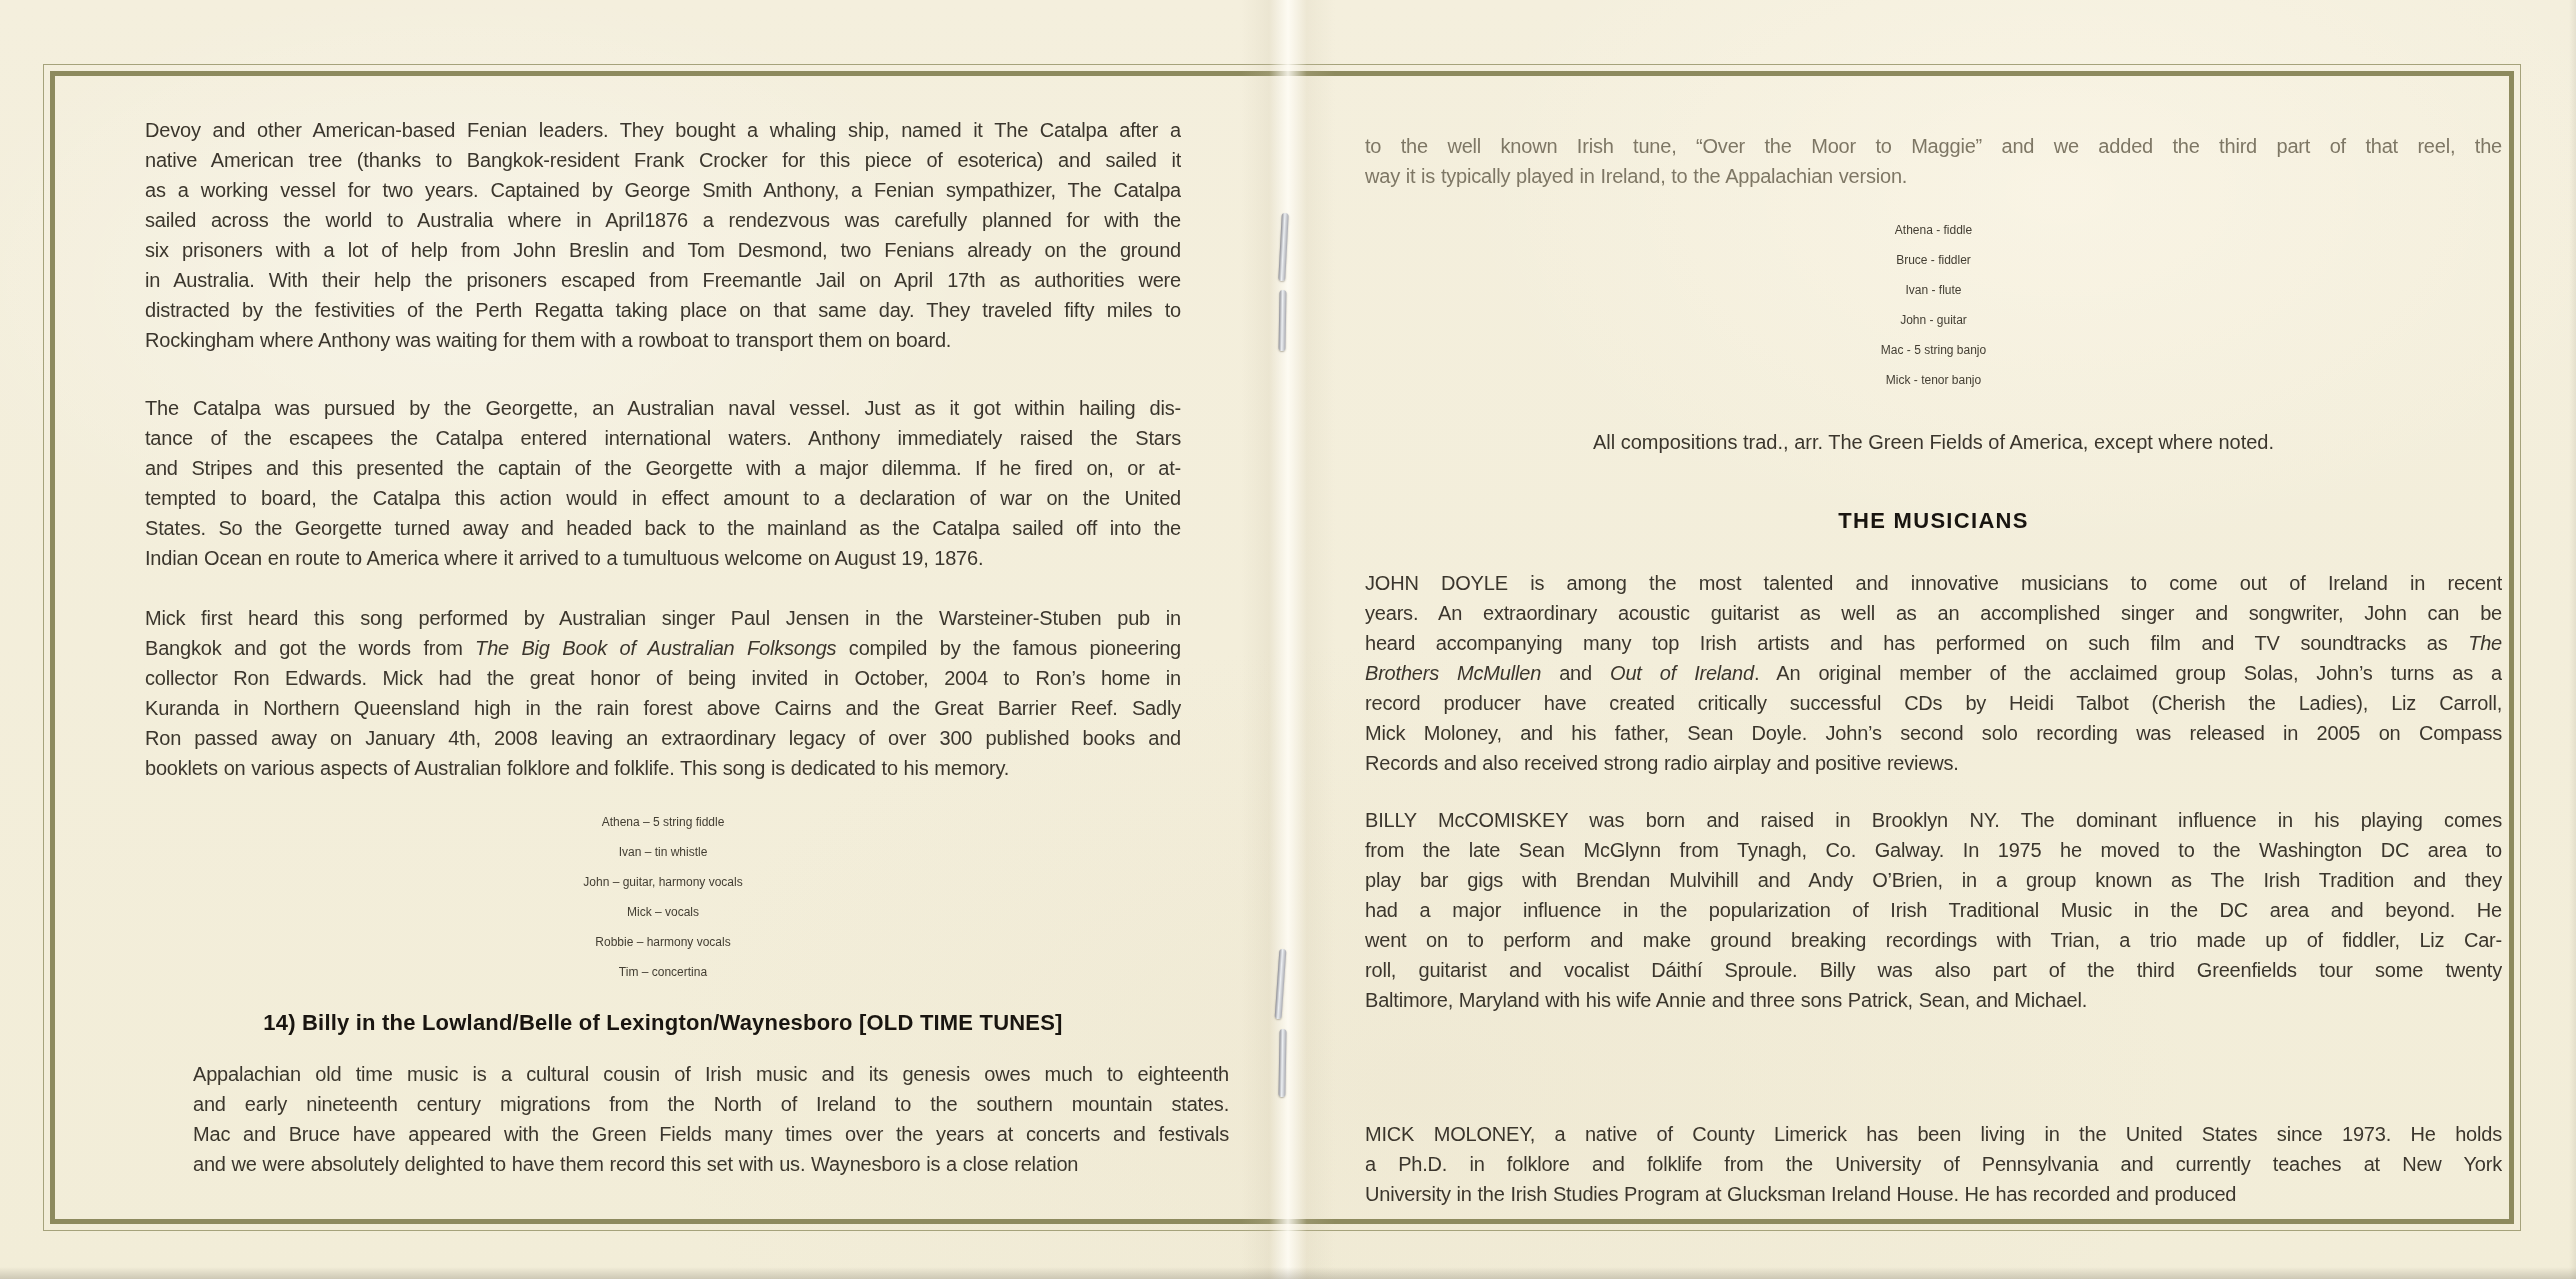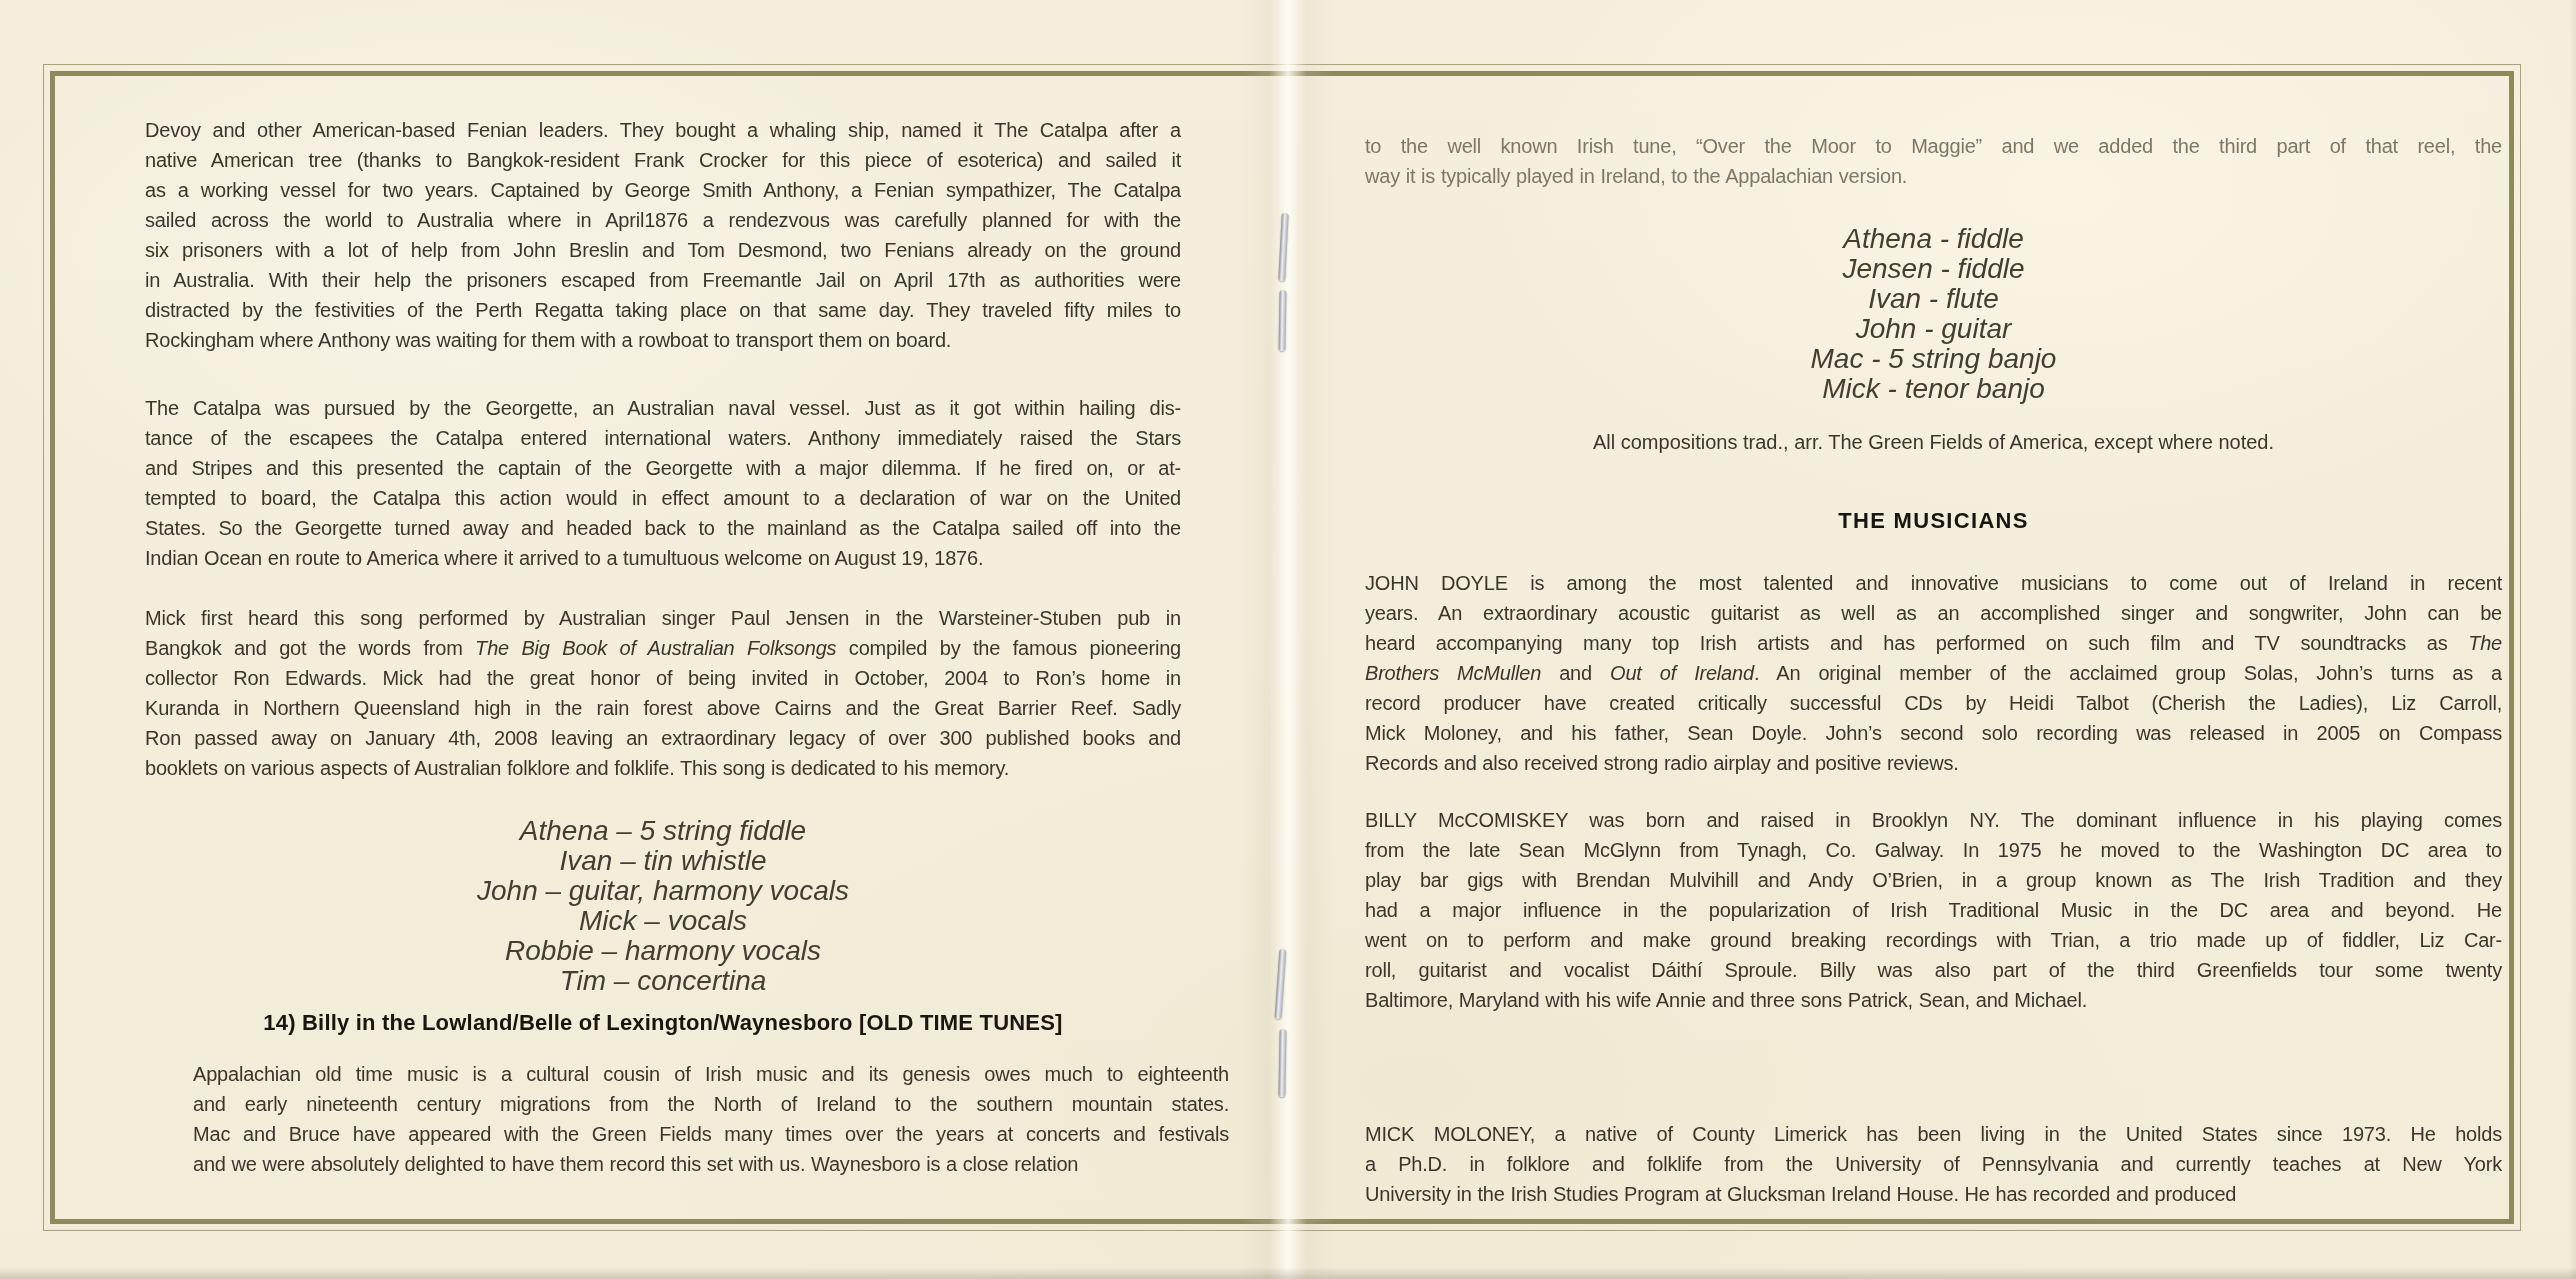--- a/index.html
+++ b/index.html
@@ -40,21 +40,21 @@
   .leftcol  { left:145px;  width:1036px; }
   .rightcol { left:1365px; width:1137px; }
   .body-text { font-size:20px; letter-spacing:-0.2px; word-spacing:0.4px; }
   .body-text .line {
     height:30px; overflow:hidden;
     text-align:justify; text-align-last:justify; white-space:normal;
   }
   .body-text .line.last { text-align-last:left; }
   .rightcol.body-text .line { height:30px; }
   .faded { color:#7e7765; filter:blur(0.3px); }
-  .credits { font-size:28px; font-style:italic; color:#433e33; }
+  .credits { font-size:12px; color:#433e33; }
   .credits .line, .credits .line.last { height:30px; text-align:center; text-align-last:center; }
   .center-line { text-align:center; }
   .track-heading {
     font-size:22px; font-weight:bold; color:#191510;
     text-align:center; letter-spacing:0.2px;
   }
   .musicians-heading {
     font-size:22px; font-weight:bold; color:#191510;
     text-align:center; letter-spacing:1.3px;
   }
@@ -134,21 +134,21 @@
   </div>
 
   <div>
     <div class="block rightcol body-text faded" style="top:135px;">
         <div class="line">to the well known Irish tune, “Over the Moor to Maggie” and we added the third part of that reel, the</div>
         <div class="line last">way it is typically played in Ireland, to the Appalachian version.</div>
       </div>
 
     <div class="block rightcol credits" style="top:223px;">
         <div class="line">Athena - fiddle</div>
-        <div class="line">Jensen - fiddle</div>
+        <div class="line">Bruce - fiddler</div>
         <div class="line">Ivan - flute</div>
         <div class="line">John - guitar</div>
         <div class="line">Mac - 5 string banjo</div>
         <div class="line last">Mick - tenor banjo</div>
       </div>
 
     <div class="block rightcol note-line center-line" style="top:431px;">All compositions trad., arr. The Green Fields of America, except where noted.</div>
 
     <div class="block rightcol musicians-heading" style="top:508px;">THE MUSICIANS</div>
 

